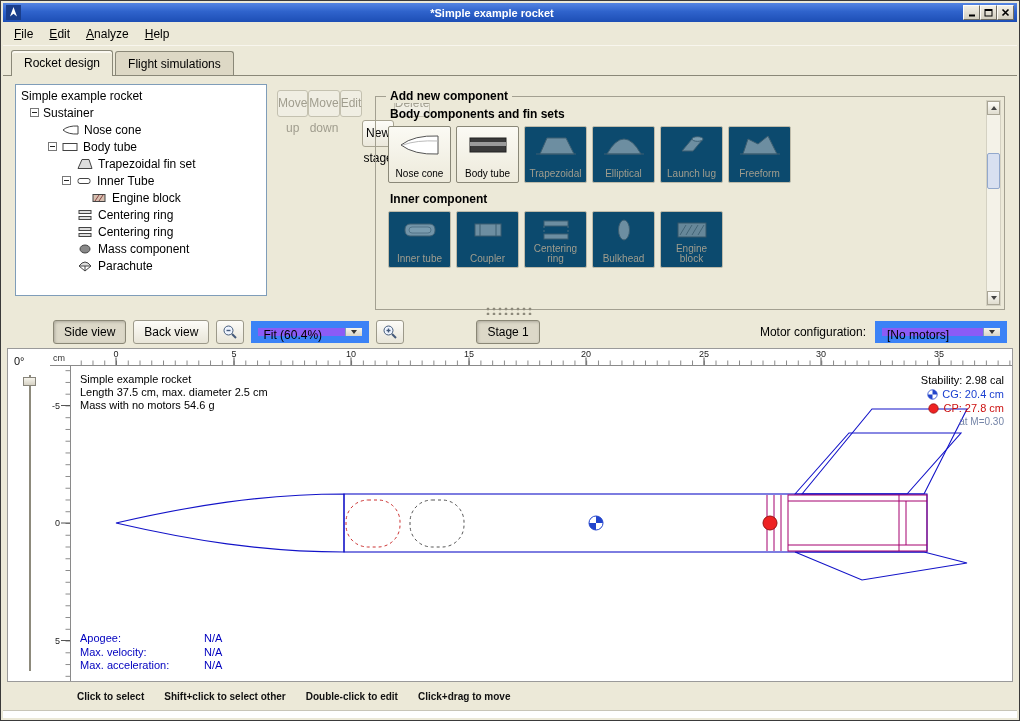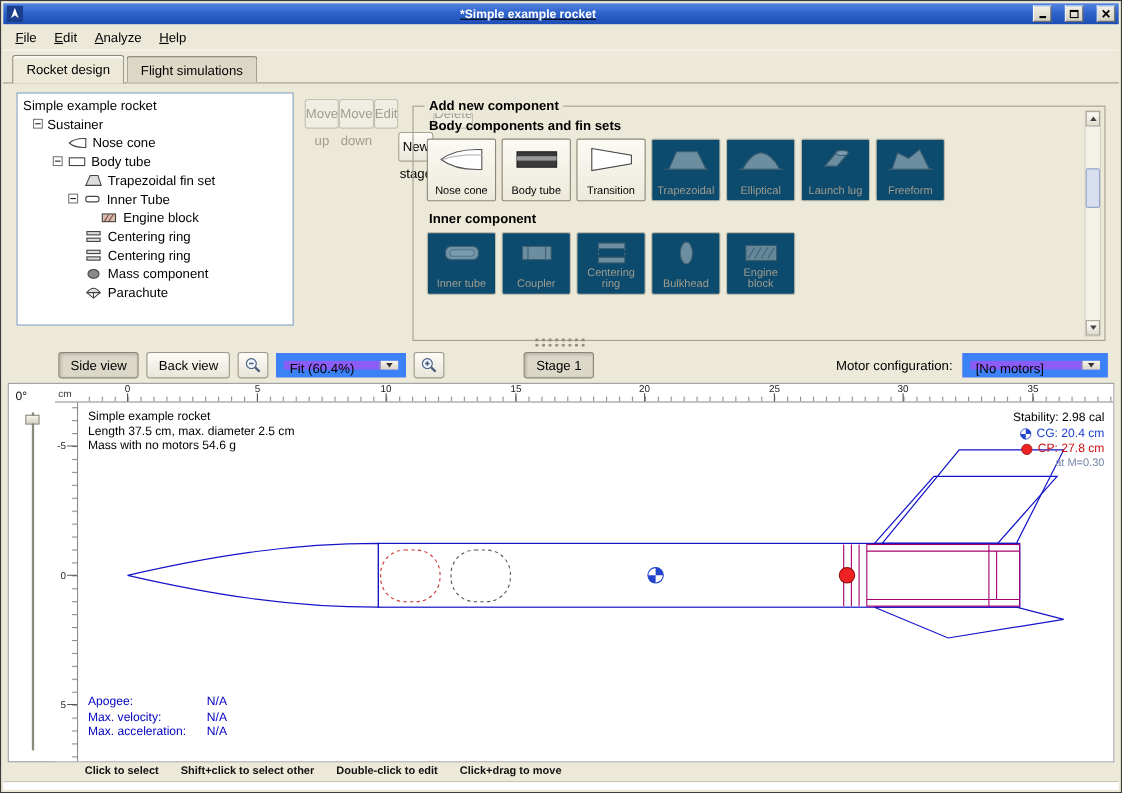--- a/index.html
+++ b/index.html
@@ -4,21 +4,21 @@
 <style>
   * { box-sizing: border-box; margin: 0; padding: 0; }
   html,body { margin:0; padding:0; }
   body { font-family: "Liberation Sans", sans-serif; background:#808080; }
 
   .window { width:1020px; height:721px; background:#ece9d8; border:1px solid #3a3a3a;
             padding:2px; display:flex; flex-direction:column; }
 
   
   .titlebar { height:19px; background:linear-gradient(180deg,#5585e2 0%,#2f63cc 45%,#1d4eb5 100%);
-              display:flex; align-items:center; padding:0 3px; gap:12px; flex:none;text-decoration:underline; }
+              display:flex; align-items:center; padding:0 3px; gap:0; flex:none; }
   .win-icon { width:15px; height:15px; flex:none; }
   .title-text { flex:1; text-align:center; color:#fff; font-weight:bold; font-size:11px;
                 overflow:hidden; white-space:nowrap; }
   .win-btn { width:17px; height:15px; background:linear-gradient(#f2efe6,#d3cfc0);
              border:1px solid; border-color:#fdfcf8 #6f6c62 #6f6c62 #fdfcf8;
              display:flex; align-items:center; justify-content:center; flex:none; }
 
   
   .menubar { height:24px; display:flex; align-items:center; padding:0 3px; font-size:12px;
              border-bottom:1px solid #f8f6ee; flex:none; }
@@ -112,24 +112,24 @@
   .vslider .handle { position:absolute; left:0; top:2px; width:13px; height:9px;
                      background:linear-gradient(#f6f4ec,#d6d2c4); border:1px solid #87847a; }
   .rocket-svg { position:absolute; left:42px; top:0; z-index:1; }
 
   .info-block { position:absolute; left:72px; top:24px; z-index:4; font-size:11px; line-height:13px; color:#000; }
   .stab-block { position:absolute; right:8px; top:24px; z-index:4; font-size:11px; line-height:14px; text-align:right; }
   .stab-line { display:flex; justify-content:flex-end; align-items:center; gap:4px; }
   .cg-line { color:#1a3fd0; } .cp-line { color:#cc1111; }
   .mach-line { color:#7585a8; font-size:10px; }
   .flight-block { position:absolute; left:72px; top:283px; z-index:4; font-size:11px; line-height:13.5px; color:#0000bf; }
-  .frow { display:flex; }
+  .frow { display:flex;gap:16px; }
   .frow .fl { width:108px; }
 
-  .status-hints { height:17px; flex:none; display:flex; align-items:center; gap:20px;
+  .status-hints { height:28px; flex:none; display:flex; align-items:center; gap:20px;
                   padding-left:74px; font-size:10px; font-weight:bold; color:#111; }
   .bottom-strip { height:8px; flex:none; background:#fff; border-top:1px solid #c8c5b8; }
 </style>
 </head>
 <body>
 
 <div class="window">
 
   <div class="titlebar">
     <svg class="win-icon" width="15" height="15" viewBox="0 0 15 15">
@@ -260,26 +260,20 @@
                 <path d="M5,13 Q18,8 40,9" fill="none" stroke="#bbb"></path>
               </svg>
             <span class="lbl">Nose cone</span>
           </div>
           <div class="comp-btn">
             <svg class="cicon" width="44" height="26" viewBox="0 0 44 26">
                 <rect x="4" y="6" width="36" height="14" fill="#3a3a3a" stroke="#222"></rect>
                 <rect x="4" y="10" width="36" height="4" fill="#9a9a9a"></rect>
               </svg>
             <span class="lbl">Body tube</span>
-          </div>
-          <div class="comp-btn">
-            <svg class="cicon" width="44" height="26" viewBox="0 0 44 26">
-                <path d="M4,3 L40,9 L40,17 L4,23 Z" fill="#fff" stroke="#444"></path>
-              </svg>
-            <span class="lbl">Transition</span>
           </div>
           <div class="comp-btn disabled">
             <svg class="cicon" width="44" height="26" viewBox="0 0 44 26">
                 <path d="M6,22 L13,6 L32,6 L40,22 Z" fill="#e6e2d2" stroke="#777"></path>
                 <line x1="2" y1="22" x2="42" y2="22" stroke="#777"></line>
               </svg>
             <span class="lbl">Trapezoidal</span>
           </div>
           <div class="comp-btn disabled">
             <svg class="cicon" width="44" height="26" viewBox="0 0 44 26">

